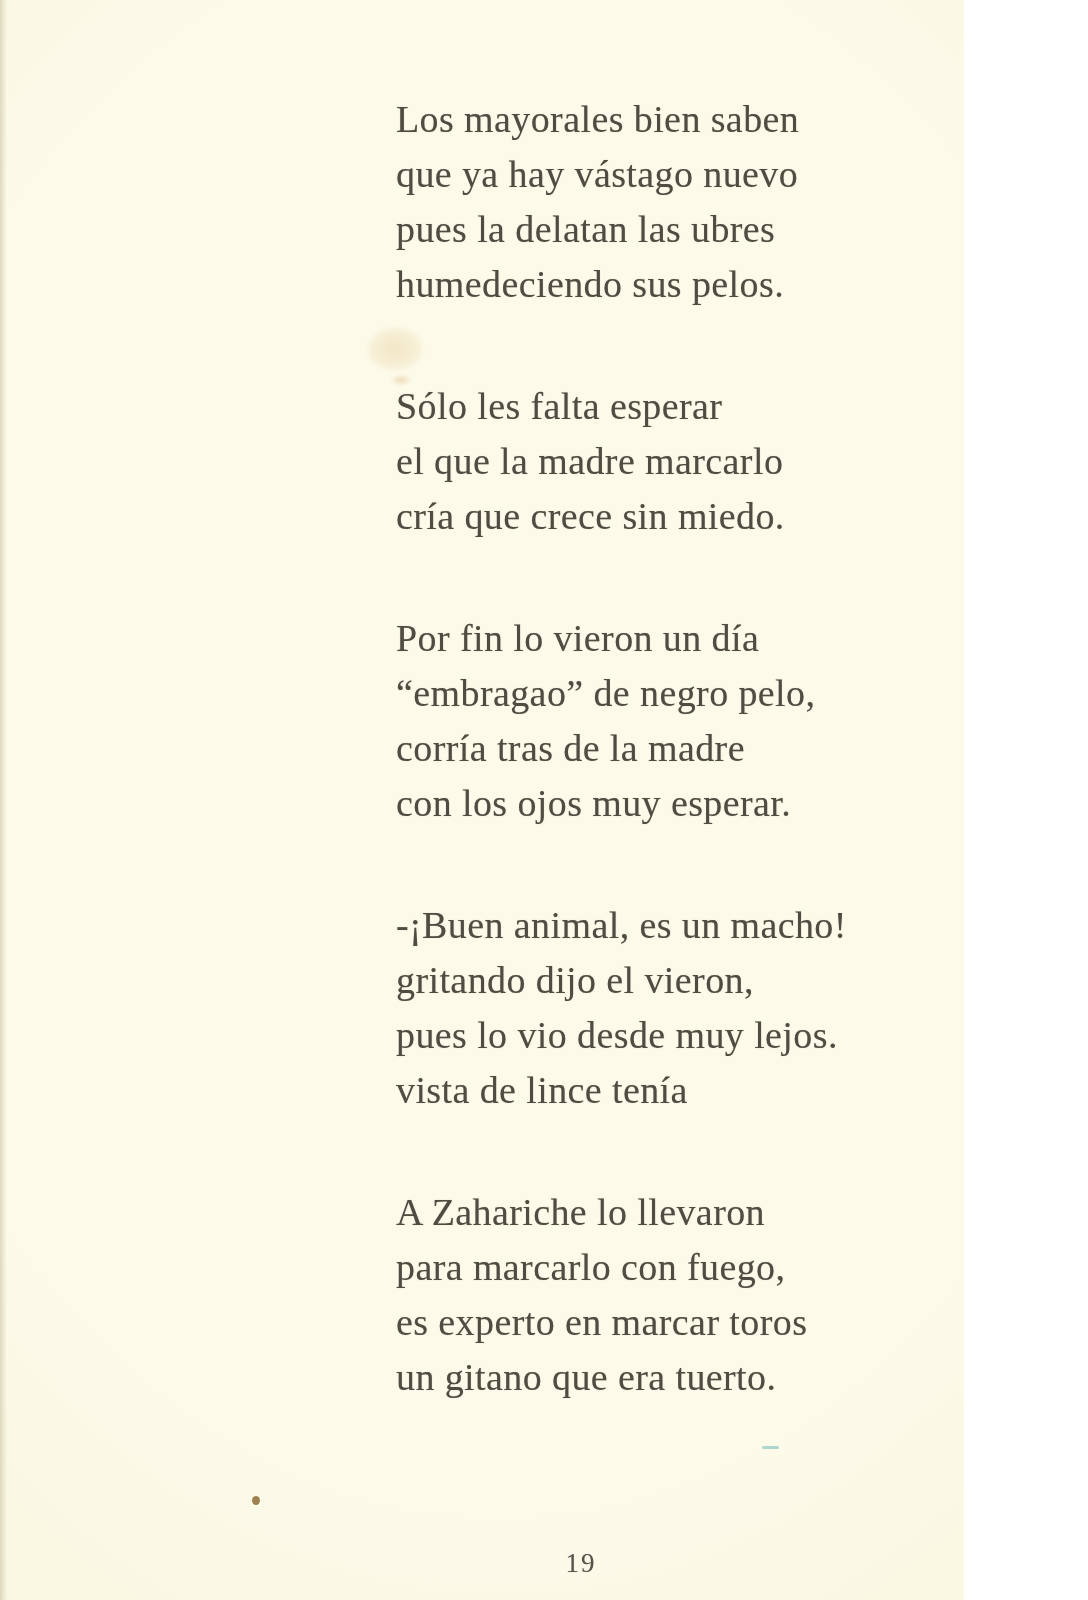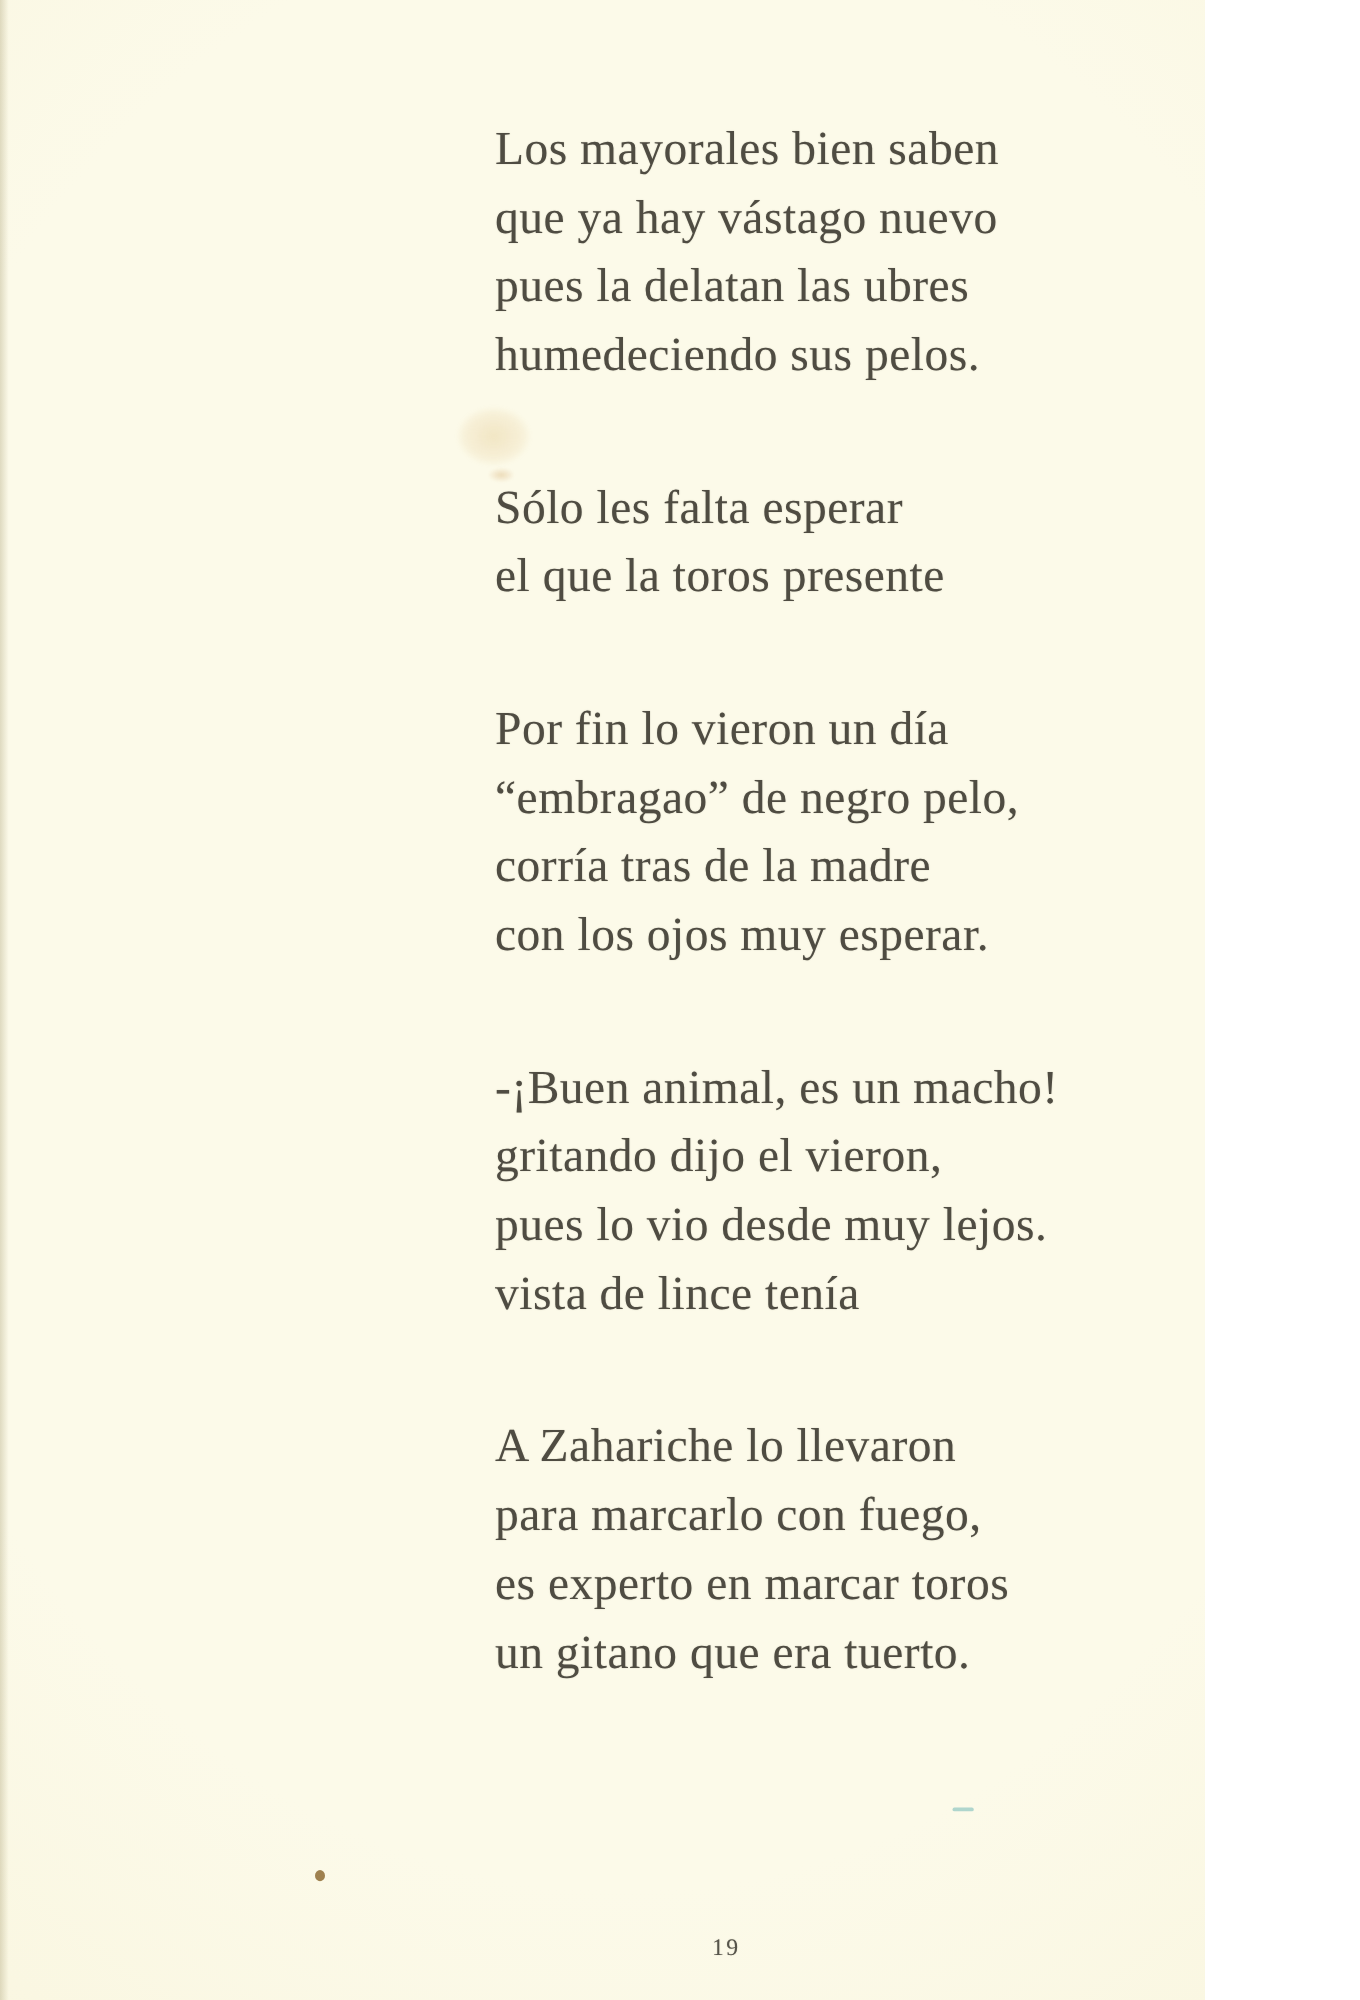--- a/index.html
+++ b/index.html
@@ -47,21 +47,21 @@
     line-height: 55px;
     letter-spacing: 0.4px;
     white-space: nowrap;
   }
   .page-number {
     position: absolute;
     top: 1548px;
     left: 396px;
     width: 370px;
     text-align: center;
-    font-size: 19px;
+    font-size: 27px;
     letter-spacing: 2px;
     color: #56544a;
     text-shadow: 0 0 1px rgba(86,84,74,0.3);
   }
   .foxing-stain {
     position: absolute;
     left: 366px;
     top: 326px;
     width: 58px;
     height: 46px;
@@ -113,21 +113,22 @@
 
   <div class="poem">
     <div class="stanza">
       <div class="line">Los mayorales bien saben</div>
       <div class="line">que ya hay vástago nuevo</div>
       <div class="line">pues la delatan las ubres</div>
       <div class="line">humedeciendo sus pelos.</div>
     </div>
     <div class="stanza">
       <div class="line">Sólo les falta esperar</div>
-      <div class="line">el que la toros presente</div>
+      <div class="line">el que la madre marcarlo</div>
+      <div class="line">cría que crece sin miedo.</div>
     </div>
     <div class="stanza">
       <div class="line">Por fin lo vieron un día</div>
       <div class="line">“embragao” de negro pelo,</div>
       <div class="line">corría tras de la madre</div>
       <div class="line">con los ojos muy esperar.</div>
     </div>
     <div class="stanza">
       <div class="line">-¡Buen animal, es un macho!</div>
       <div class="line">gritando dijo el vieron,</div>

